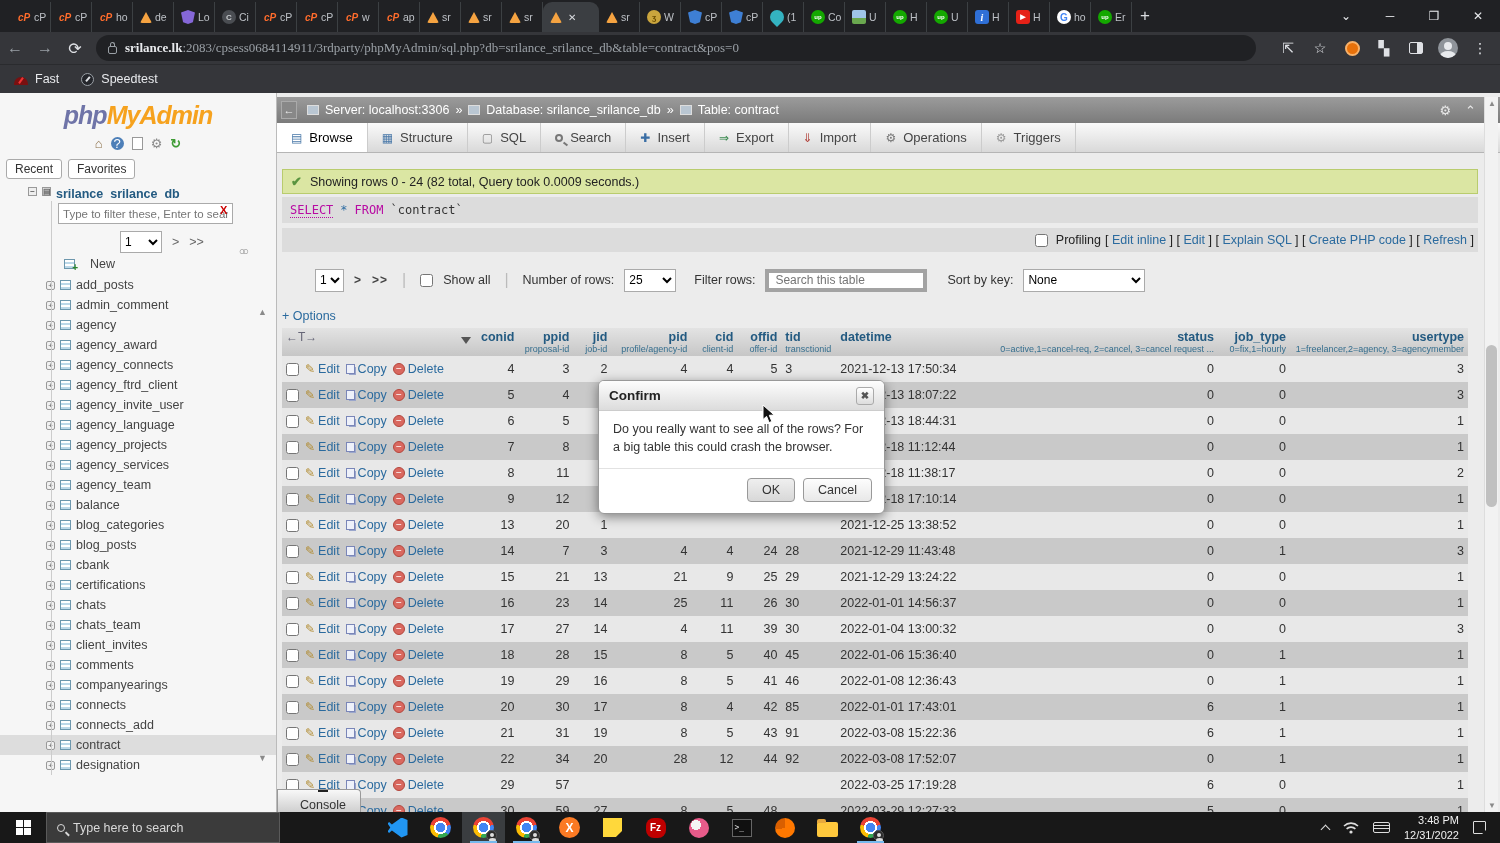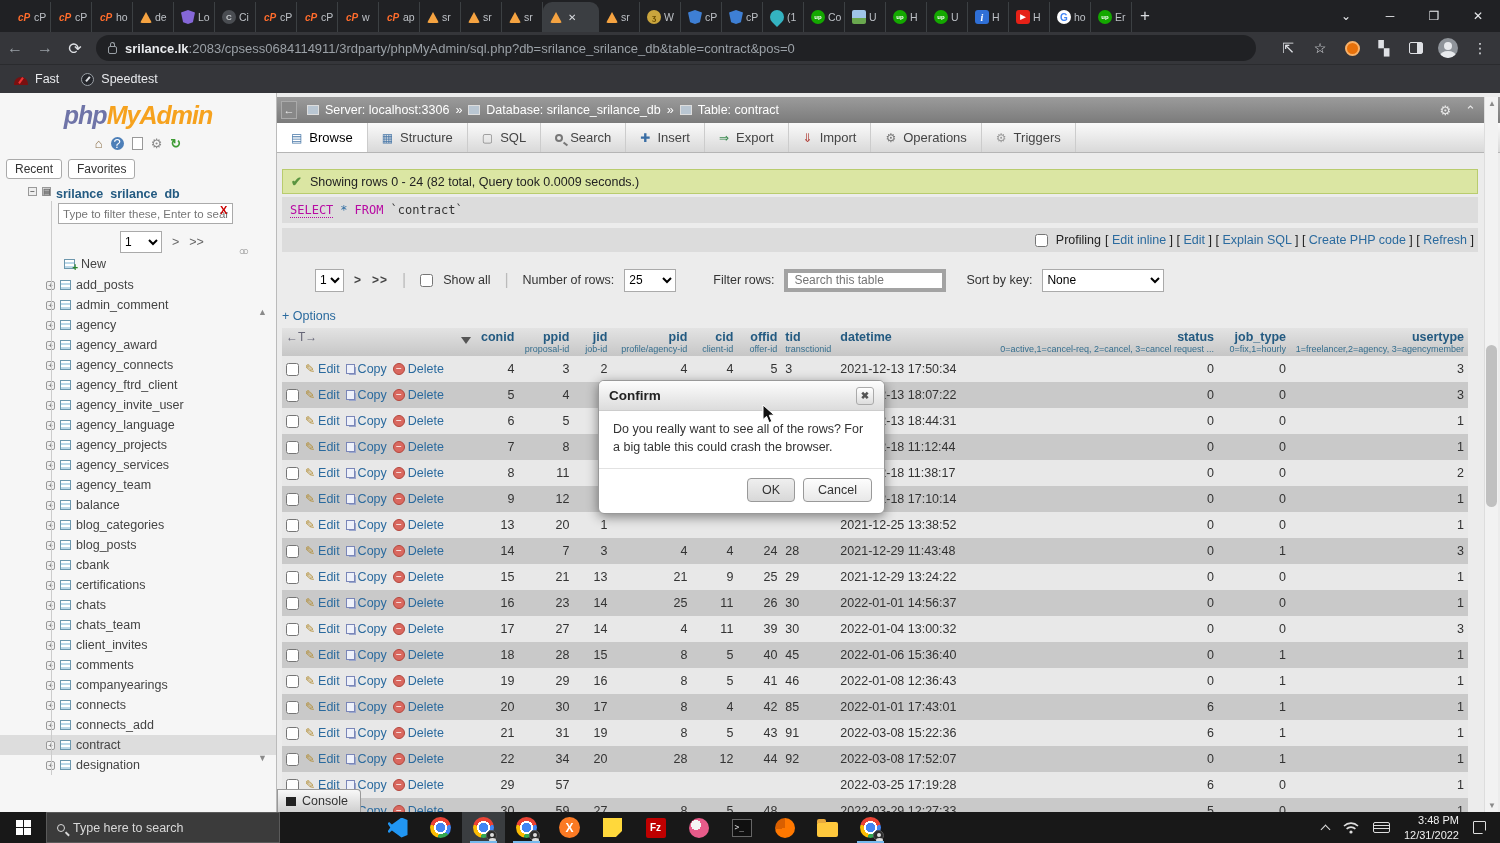--- a/index.html
+++ b/index.html
@@ -28,21 +28,21 @@
   .fav-youtube { background:#e62117; border-radius:3px; color:#fff; font-size:7px; }
   .fav-google { background:#fff; border-radius:50%; color:#4285f4; font-size:10px; }
   #new-tab { color:#dadce0; font-size:17px; margin:0 0 6px 8px; }
   #win-controls { position:absolute; right:0; top:0; height:32px; display:flex; align-items:center; }
   #win-controls span { width:44px; text-align:center; color:#e8eaed; font-size:12px; }
   #tab-search-chevron { color:#9aa0a6; font-size:11px; width:36px; text-align:center; }
 
   #toolbar { position:absolute; left:0; top:32px; width:1500px; height:32px; background:#35363a; display:flex; align-items:center; }
   .nav-ico { color:#dfe1e5; font-size:16px; width:30px; text-align:center; }
   .nav-ico.dim { color:#9aa0a6; }
-  #url-pill { height:26px; flex:1; max-width:1160px; margin-left:6px; background:#202124; border-radius:13px; display:flex; align-items:center; padding:3px 12px; gap:8px; }
+  #url-pill { height:26px; flex:1; max-width:1160px; margin-left:6px; background:#202124; border-radius:13px; display:flex; align-items:center; padding:3px 12px; gap:8px;font-family:Liberation Serif, serif; }
   #lock-icon { width:9px; height:8px; border:1.5px solid #9aa0a6; border-radius:2px; position:relative; margin-top:3px; }
   #lock-icon:before { content:""; position:absolute; left:1px; top:-5px; width:3px; height:4px; border:1.5px solid #9aa0a6; border-bottom:none; border-radius:3px 3px 0 0; }
   #url-text { font-size:13px; color:#9aa0a6; white-space:nowrap; overflow:hidden; }
   #url-text .domain { color:#e8eaed; font-weight:bold; }
   #toolbar-right { display:flex; align-items:center; margin-left:auto; margin-right:6px; gap:4px; }
   #toolbar-right .tb { width:28px; height:28px; display:flex; align-items:center; justify-content:center; color:#dfe1e5; font-size:14px; }
   .ext-orange { width:15px; height:15px; border-radius:50%; background:#e8710a; border:2px solid #f8b26a; }
   .puzzle { color:#dfe1e5; font-size:13px; }
   .panel-ico { width:14px; height:12px; border:1.5px solid #dfe1e5; border-radius:2px; position:relative; }
   .panel-ico:before { content:""; position:absolute; right:0; top:0; bottom:0; width:5px; background:#dfe1e5; }
@@ -130,21 +130,21 @@
   .actions-cell { display:flex; align-items:center; gap:6px; height:26px; }
   .actions-cell a { color:#2a6a9e; text-decoration:none; display:flex; align-items:center; gap:3px; }
   .ico-edit { color:#b08a2e; font-size:12px; }
   .ico-copy { width:9px; height:10px; border:1px solid #7a86b8; background:#eef1fa; box-shadow:2px 2px 0 -1px #9aa6cc; display:inline-block; }
   .ico-del { width:12px; height:12px; border-radius:50%; background:#d9685f; border:1px solid #b4463c; color:#fff; font-size:10px; line-height:10px; text-align:center; display:inline-block; }
   #th-actions { position:relative; }
   #th-nav { color:#667; font-size:12px; font-weight:normal; letter-spacing:0; }
   #th-sort { position:absolute; right:6px; top:9px; width:0; height:0; border-left:5px solid transparent; border-right:5px solid transparent; border-top:7px solid #555; }
 
   
-  #console-btn { position:absolute; left:277px; top:789px; width:84px; height:23px; background:linear-gradient(#f8f8f8,#cfcfcf); border:1px solid #999; border-bottom:none; border-radius:0 4px 0 0; display:flex; align-items:center; gap:6px; padding-left:8px; font-size:12.5px; color:#333; z-index:30; }
+  #console-btn { position:absolute; left:277px; top:789px; width:84px; height:23px; background:linear-gradient(#f8f8f8,#cfcfcf); border:1px solid #999; border-bottom:none; border-radius:0 4px 0 0; display:flex; align-items:center; gap:6px; padding-left:8px; font-size:12.5px; color:#333; z-index:30;flex-direction:column; }
   .console-ico { width:10px; height:9px; background:#222; display:inline-block; }
 
   #main-scrollbar { position:absolute; left:1484px; top:97px; width:14px; height:715px; background:#f2f2f2; border-left:1px solid #ddd; z-index:5; }
   #msb-thumb { position:absolute; left:1px; top:248px; width:11px; height:162px; background:#c0c0c0; border-radius:6px; }
   .msb-arrow { position:absolute; left:3px; color:#8a8a8a; font-size:8px; }
 
   #dialog { position:absolute; left:598px; top:380px; width:287px; background:#fff; border:1px solid #999; border-radius:6px; box-shadow:0 3px 12px rgba(0,0,0,.45); z-index:40; font-size:12.5px; }
   #dlg-title { height:30px; background:linear-gradient(#fdfdfd,#dcdcdc); border-bottom:1px solid #ccc; border-radius:5px 5px 0 0; display:flex; align-items:center; padding:0 10px; font-weight:bold; font-size:13.5px; color:#222; }
   #dlg-close { margin-left:auto; width:18px; height:18px; border:1px solid #aaa; border-radius:3px; background:linear-gradient(#fff,#ddd); color:#555; font-size:10px; line-height:16px; text-align:center; }
   #dlg-body { padding:10px 14px 12px 14px; color:#333; line-height:1.4; border-bottom:1px solid #e2e2e2; }
@@ -173,21 +173,21 @@
   .tb-app { width:43px; display:flex; align-items:center; justify-content:center; position:relative; }
   .tb-app.hl { background:#3a3d40; }
   .tb-app.ul:after { content:""; position:absolute; left:8px; right:8px; bottom:0; height:2px; background:#76b9ed; }
   .chrome-ball { width:21px; height:21px; border-radius:50%; background:radial-gradient(circle at 50% 50%, #4285f4 0 4.5px, #fff 4.5px 6.5px, rgba(0,0,0,0) 6.5px), conic-gradient(from -45deg, #ea4335 0 120deg, #4285f4 0 180deg, #34a853 0 240deg, #fbbc05 0 330deg, #ea4335 0 360deg); position:relative; }
   .chrome-ball .badge { position:absolute; right:-3px; bottom:-3px; width:11px; height:11px; border-radius:50%; background:#2d2d2d; border:1px solid #555; }
   .chrome-ball .badge:before { content:""; position:absolute; left:3px; top:2px; width:4px; height:4px; border-radius:50%; background:#ddd; }
   .chrome-ball .badge:after { content:""; position:absolute; left:1.5px; top:6.5px; width:7px; height:4px; border-radius:50%; background:#ddd; }
   .vscode-ico { width:20px; height:20px; background:#2196f3; clip-path:polygon(70% 0,100% 12%,100% 88%,70% 100%,22% 65%,8% 78%,0 70%,14% 50%,0 30%,8% 22%,22% 35%); }
   .xampp-ico { width:21px; height:21px; border-radius:50%; background:#fb7a24; color:#fff; font-weight:bold; font-size:12px; display:flex; align-items:center; justify-content:center; }
   .notes-ico { width:19px; height:19px; background:#ffd83b; clip-path:polygon(0 0,100% 0,100% 68%,68% 100%,0 100%); }
-  .fz-ico { width:20px; height:20px; background:#bf0000; color:#fff; font-weight:bold; font-size:10px; display:flex; align-items:center; justify-content:center; border-radius:2px; }
+  .fz-ico { width:20px; height:20px; background:#bf0000; color:#fff; font-weight:bold; font-size:10px; display:flex; align-items:center; justify-content:center; border-radius:8px; }
   .pink-ico { width:20px; height:20px; border-radius:50%; background:radial-gradient(circle at 35% 35%, #f4f4f4 0 5px, #e85b8a 5px); }
   .cmd-ico { width:20px; height:18px; background:#101010; border:1px solid #666; color:#ddd; font-size:8px; font-family:"DejaVu Sans Mono", monospace; display:flex; align-items:center; padding-left:2px; }
   .avast-ico { width:20px; height:20px; border-radius:50%; background:conic-gradient(#ff7800 0 260deg, #d95f00 0 360deg); }
   .folder-ico { width:21px; height:15px; background:#ffc83d; border-radius:2px; position:relative; margin-top:4px; }
   .folder-ico:before { content:""; position:absolute; left:0; top:-3px; width:9px; height:4px; background:#e8a93c; border-radius:2px 2px 0 0; }
   #tb-tray { margin-left:auto; display:flex; align-items:center; gap:14px; padding-right:14px; color:#eee; }
   .tray-chev { width:7px; height:7px; border-left:1.5px solid #ddd; border-top:1.5px solid #ddd; transform:rotate(45deg); margin-top:3px; }
   .kbd-ico { width:17px; height:11px; border:1px solid #ddd; border-radius:2px; background:linear-gradient(#181818 0 2px, #ddd 2px 3px, #181818 3px 5px, #ddd 5px 6px, #181818 6px); }
   #tb-clock { text-align:right; font-size:11px; line-height:1.3; color:#f0f0f0; }
   .note-ico { width:13px; height:13px; border:1.5px solid #ddd; border-radius:1px; clip-path:polygon(0 0,100% 0,100% 70%,70% 100%,0 100%); }
@@ -376,21 +376,21 @@
           <span class="boxminus">▤</span>
           <span>srilance_srilance_db</span>
         </div>
         <input id="sb-filter" placeholder="Type to filter these, Enter to search all" style="">
         <span id="sb-filter-x">X</span>
         <div id="sb-pager">
           <select><option>1</option></select>
           <span>&gt;</span>
           <span>&gt;&gt;</span>
         </div>
-        <div class="trow" id="sb-new" style="padding-left:64px; height:22px; display:flex; align-items:center; gap:6px;">
+        <div class="trow" id="sb-new" style="padding-left:64px; height:22px; display:flex; align-items:center; gap:15px;">
           <span class="tbl-ico newplus"></span>
           <span>New</span>
         </div>
         <div id="sb-tbllist">
             <div class="trow">
               <span class="expander">+</span>
               <span class="tbl-ico"></span>
               <span>add_posts</span>
             </div>
             <div class="trow">
@@ -595,21 +595,21 @@
       <div id="controls">
         <select><option>1</option></select>
         <a href="#" class="pgbtn">&gt;</a>
         <a href="#" class="pgbtn">&gt;&gt;</a>
         <span class="vdiv">|</span>
         <input type="checkbox" style="">
         <span>Show all</span>
         <span class="vdiv">|</span>
         <span>Number of rows:</span>
         <select style="width:52px"><option>25</option></select>
-        <span style="margin-left:27px">Filter rows:</span>
+        <span style="margin-left:8px">Filter rows:</span>
         <input id="filter-input" placeholder="Search this table" style="">
         <span style="margin-left:10px">Sort by key:</span>
         <select style="width:122px"><option>None</option></select>
       </div>
 
       <a href="#" id="options-link">+ Options</a>
 
       <table id="dtable">
         <colgroup id="dt-cols">
             <col style="width: 195px;">

